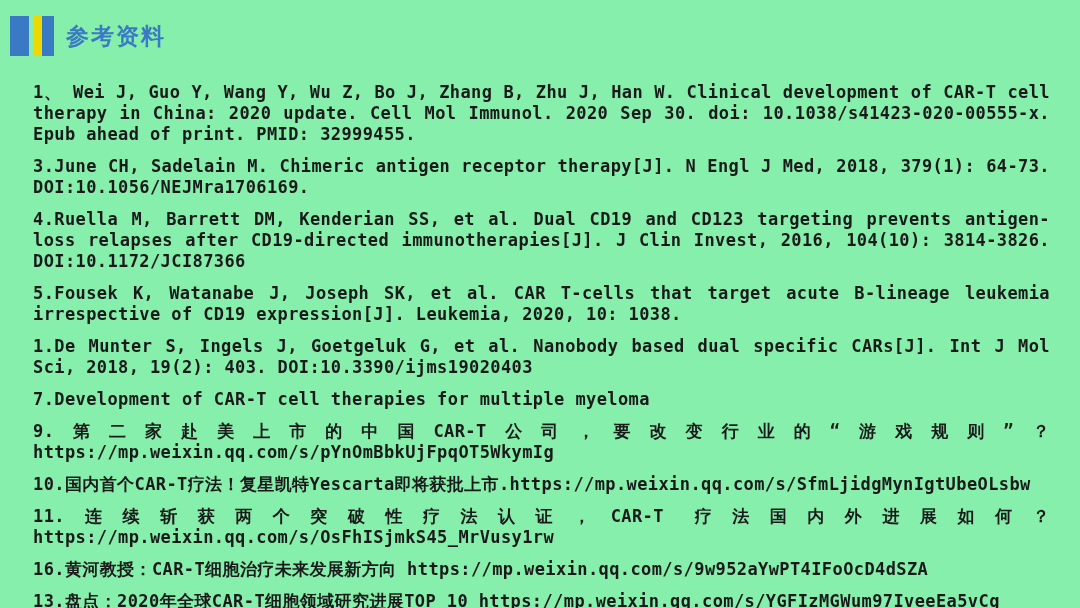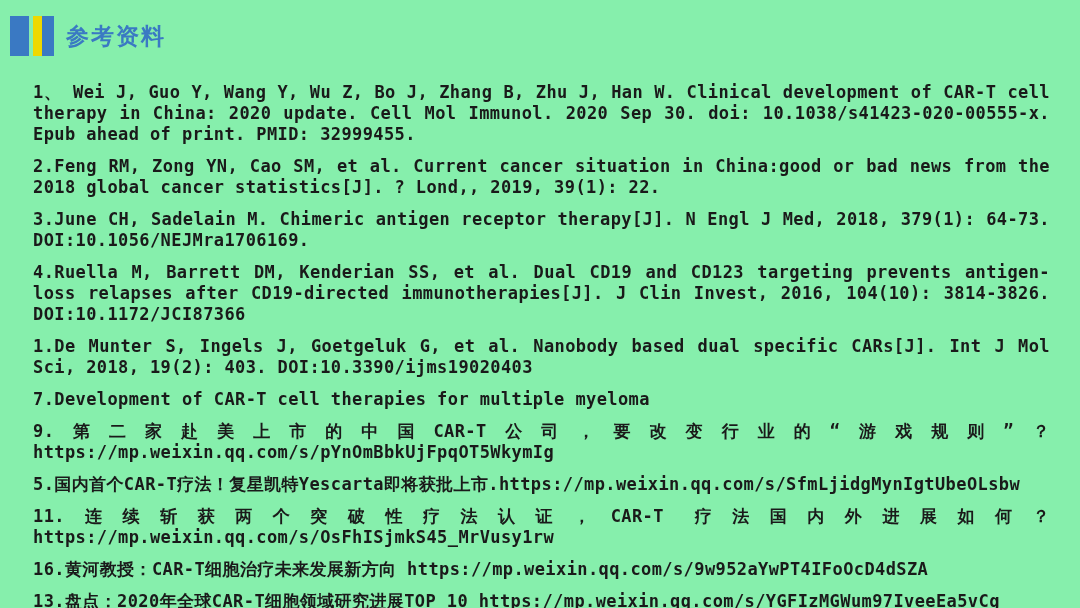--- a/index.html
+++ b/index.html
@@ -72,26 +72,26 @@
     <div class="logo">
       <div class="bar-blue-block"></div>
       <div class="bar-yellow"></div>
       <div class="bar-blue-stripe"></div>
     </div>
     <h1 class="title">参考资料</h1>
   </div>
 
   <div class="refs">
     <p class="ref">1、 Wei J, Guo Y, Wang Y, Wu Z, Bo J, Zhang B, Zhu J, Han W. Clinical development of CAR-T cell therapy in China: 2020 update. Cell Mol Immunol. 2020 Sep 30. doi: 10.1038/s41423-020-00555-x. Epub ahead of print. PMID: 32999455.</p>
-    <p class="ref">2.Feng RM, Zong YN, Cao SM, et al. Current cancer situation in China:good or bad news from the 2018 global cancer statistics[J]. ? Lond,, 2019, 39(1): 22.</p>
     <p class="ref">3.June CH, Sadelain M. Chimeric antigen receptor therapy[J]. N Engl J Med, 2018, 379(1): 64-73. DOI:10.1056/NEJMra1706169.</p>
     <p class="ref">4.Ruella M, Barrett DM, Kenderian SS, et al. Dual CD19 and CD123 targeting prevents antigen-loss relapses after CD19-directed immunotherapies[J]. J Clin Invest, 2016, 104(10): 3814-3826. DOI:10.1172/JCI87366</p>
+    <p class="ref">5.Fousek K, Watanabe J, Joseph SK, et al. CAR T-cells that target acute B-lineage leukemia irrespective of CD19 expression[J]. Leukemia, 2020, 10: 1038.</p>
     <p class="ref">1.De Munter S, Ingels J, Goetgeluk G, et al. Nanobody based dual specific CARs[J]. Int J Mol Sci, 2018, 19(2): 403. DOI:10.3390/ijms19020403</p>
     <p class="ref">7.Development of CAR-T cell therapies for multiple myeloma</p>
     <p class="ref">9.第二家赴美上市的中国CAR-T公司，要改变行业的“游戏规则”？https://mp.weixin.qq.com/s/pYnOmBbkUjFpqOT5WkymIg</p>
-    <p class="ref">5.国内首个CAR-T疗法！复星凯特Yescarta即将获批上市.https://mp.weixin.qq.com/s/SfmLjidgMynIgtUbeOLsbw</p>
+    <p class="ref">10.国内首个CAR-T疗法！复星凯特Yescarta即将获批上市.https://mp.weixin.qq.com/s/SfmLjidgMynIgtUbeOLsbw</p>
     <p class="ref">11.连续斩获两个突破性疗法认证，CAR-T 疗法国内外进展如何？https://mp.weixin.qq.com/s/OsFhISjmkS45_MrVusy1rw</p>
     <p class="ref">16.黄河教授：CAR-T细胞治疗未来发展新方向 https://mp.weixin.qq.com/s/9w952aYwPT4IFoOcD4dSZA</p>
     <p class="ref">13.盘点：2020年全球CAR-T细胞领域研究进展TOP 10 https://mp.weixin.qq.com/s/YGFIzMGWum97IveeEa5vCg</p>
     <p class="ref">14.生物谷2020年终巨献｜CAR-T细胞重磅研究解读 https://mp.weixin.qq.com/s/OCH-34ItQnSo5QIz7wjPOg</p>
   </div>
 
 </div>
 
 </body></html>

